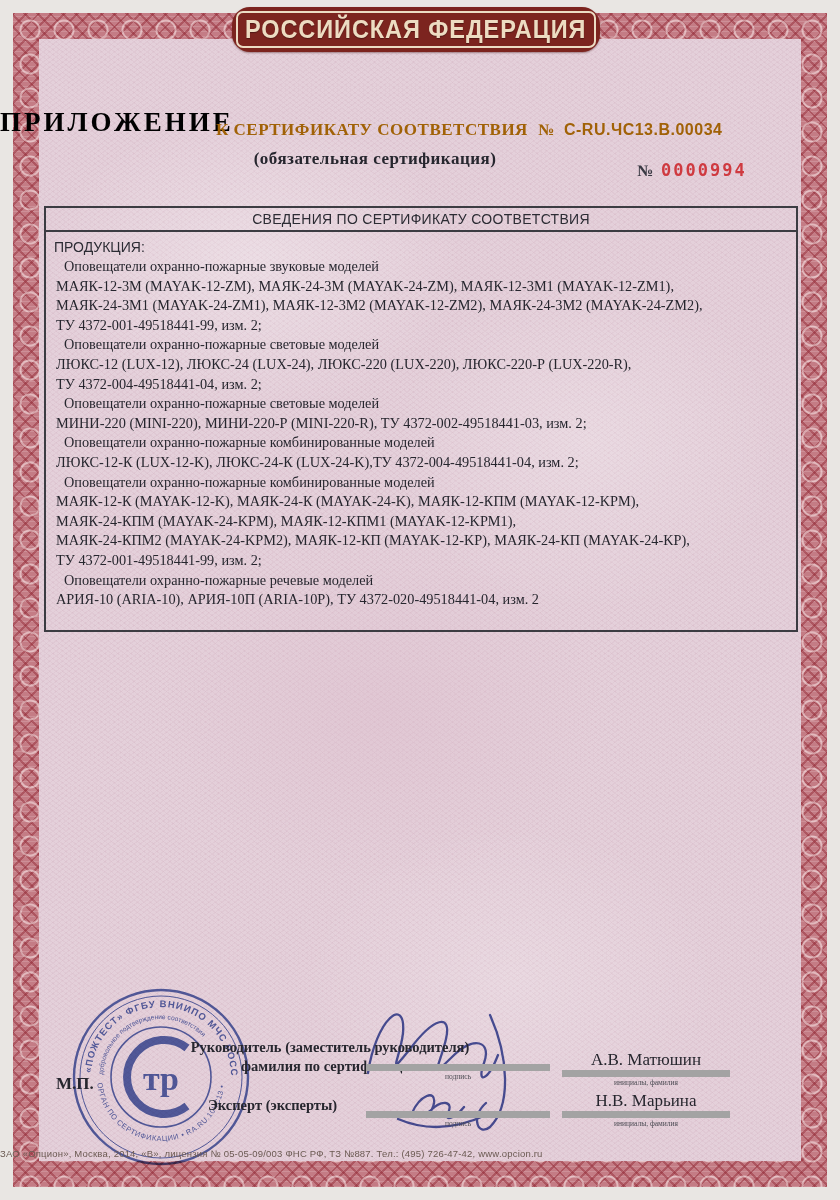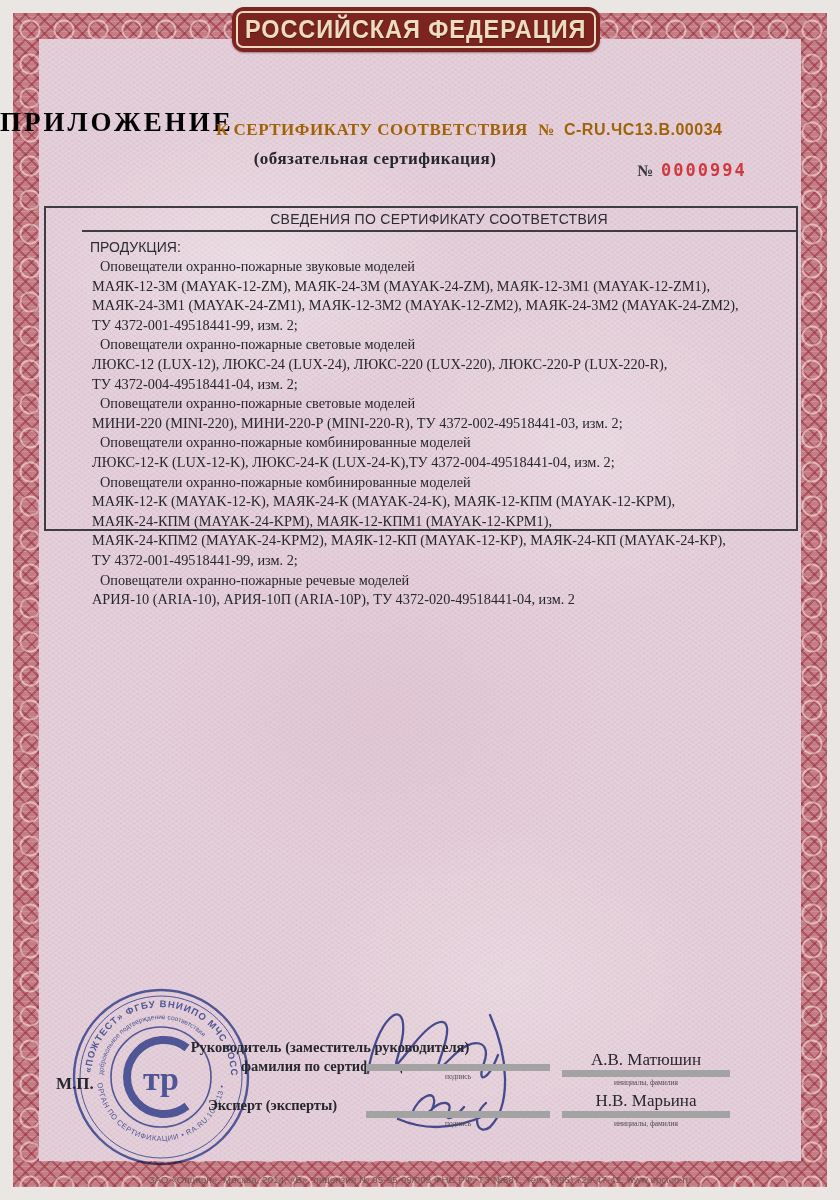--- a/index.html
+++ b/index.html
@@ -30,21 +30,21 @@
       radial-gradient(ellipse 300px 260px at 72% 36%, rgba(255,255,255,.22), transparent 65%),
       radial-gradient(ellipse 340px 260px at 45% 60%, rgba(219,186,202,.42), transparent 65%),
       radial-gradient(ellipse 320px 240px at 62% 84%, rgba(255,255,255,.20), transparent 65%),
       repeating-linear-gradient(38deg, rgba(187,136,158,.10) 0 1px, transparent 1px 4px),
       repeating-linear-gradient(-38deg, rgba(187,136,158,.10) 0 1px, transparent 1px 4px),
       #e4d0da;
   }
   
   .banner{
     position:absolute; left:232px; top:7px; width:368px; height:45px;
-    background:#7c241f; border-radius:12px;
+    background:#7c241f; border-radius:18px;
     display:flex; align-items:center; justify-content:center;
     box-shadow:0 1px 2px rgba(60,10,10,.4);
   }
   .banner::before{
     content:""; position:absolute; inset:4px; border:2px solid #ecdcc4; border-radius:7px;
   }
   .banner span{
     color:#eddcc2; font-family:"Liberation Sans", sans-serif; font-weight:bold;
     font-size:25px; letter-spacing:1px; transform:scaleX(.94); white-space:nowrap;
     text-shadow:0 1px 1px rgba(0,0,0,.35);
@@ -68,23 +68,22 @@
   .serial{
     position:absolute; left:637px; top:160px; display:flex; align-items:baseline; gap:8px;
   }
   .serial .nosign{ font-size:16px; color:#3a3a44; font-weight:bold; }
   .serial .digits{
     font-family:"DejaVu Sans Mono", monospace; font-weight:bold; font-size:17px;
     color:#cf3a40; letter-spacing:2px;
   }
   
   .infobox{
-    position:absolute; left:44px; top:206px; width:754px; height:325px;
+    position:absolute; left:44px; top:206px; width:754px; height:426px;
     border:2px solid #3c3c42;
-    padding-left:36px;
   }
   .infobox .head{
     height:24px; border-bottom:2px solid #3c3c42;
     display:flex; align-items:center; justify-content:center;
     font-family:"Liberation Sans", sans-serif; font-size:14px; color:#2c2c34; letter-spacing:.3px;
   }
   .infobox .prodlabel{
     font-family:"Liberation Sans", sans-serif; font-size:14px; color:#2c2c34;
     padding:7px 0 2px 8px;
   }
@@ -108,22 +107,22 @@
   .name2{ left:562px; top:1091px; width:168px; height:27px; font-size:17px; color:#26262e; }
   .sigline .cap2{
     position:absolute; top:28px; left:0; right:0; text-align:center;
     font-size:7.5px; color:#4a4a52;
   }
   
   .stamp-svg{ position:absolute; left:64px; top:980px; opacity:.85; mix-blend-mode:multiply; }
   .handsig-svg{ position:absolute; left:340px; top:985px; mix-blend-mode:multiply; }
   
   .footer{
-    position:absolute; left:0; right:0; top:1148px; text-align:center;
-    font-family:"Liberation Sans", sans-serif; font-size:9.5px; color:#6b5a52; letter-spacing:.2px;margin-top:26px;
+    position:absolute; left:0; right:0; top:1148px; 
+    font-family:"Liberation Sans", sans-serif; font-size:9.5px; color:#6b5a52; letter-spacing:.2px;
   }
 </style>
 </head>
 <body>
 
 <div class="page">
   <div class="band"></div>
   <div class="inner"></div>
 
   <div class="banner">

